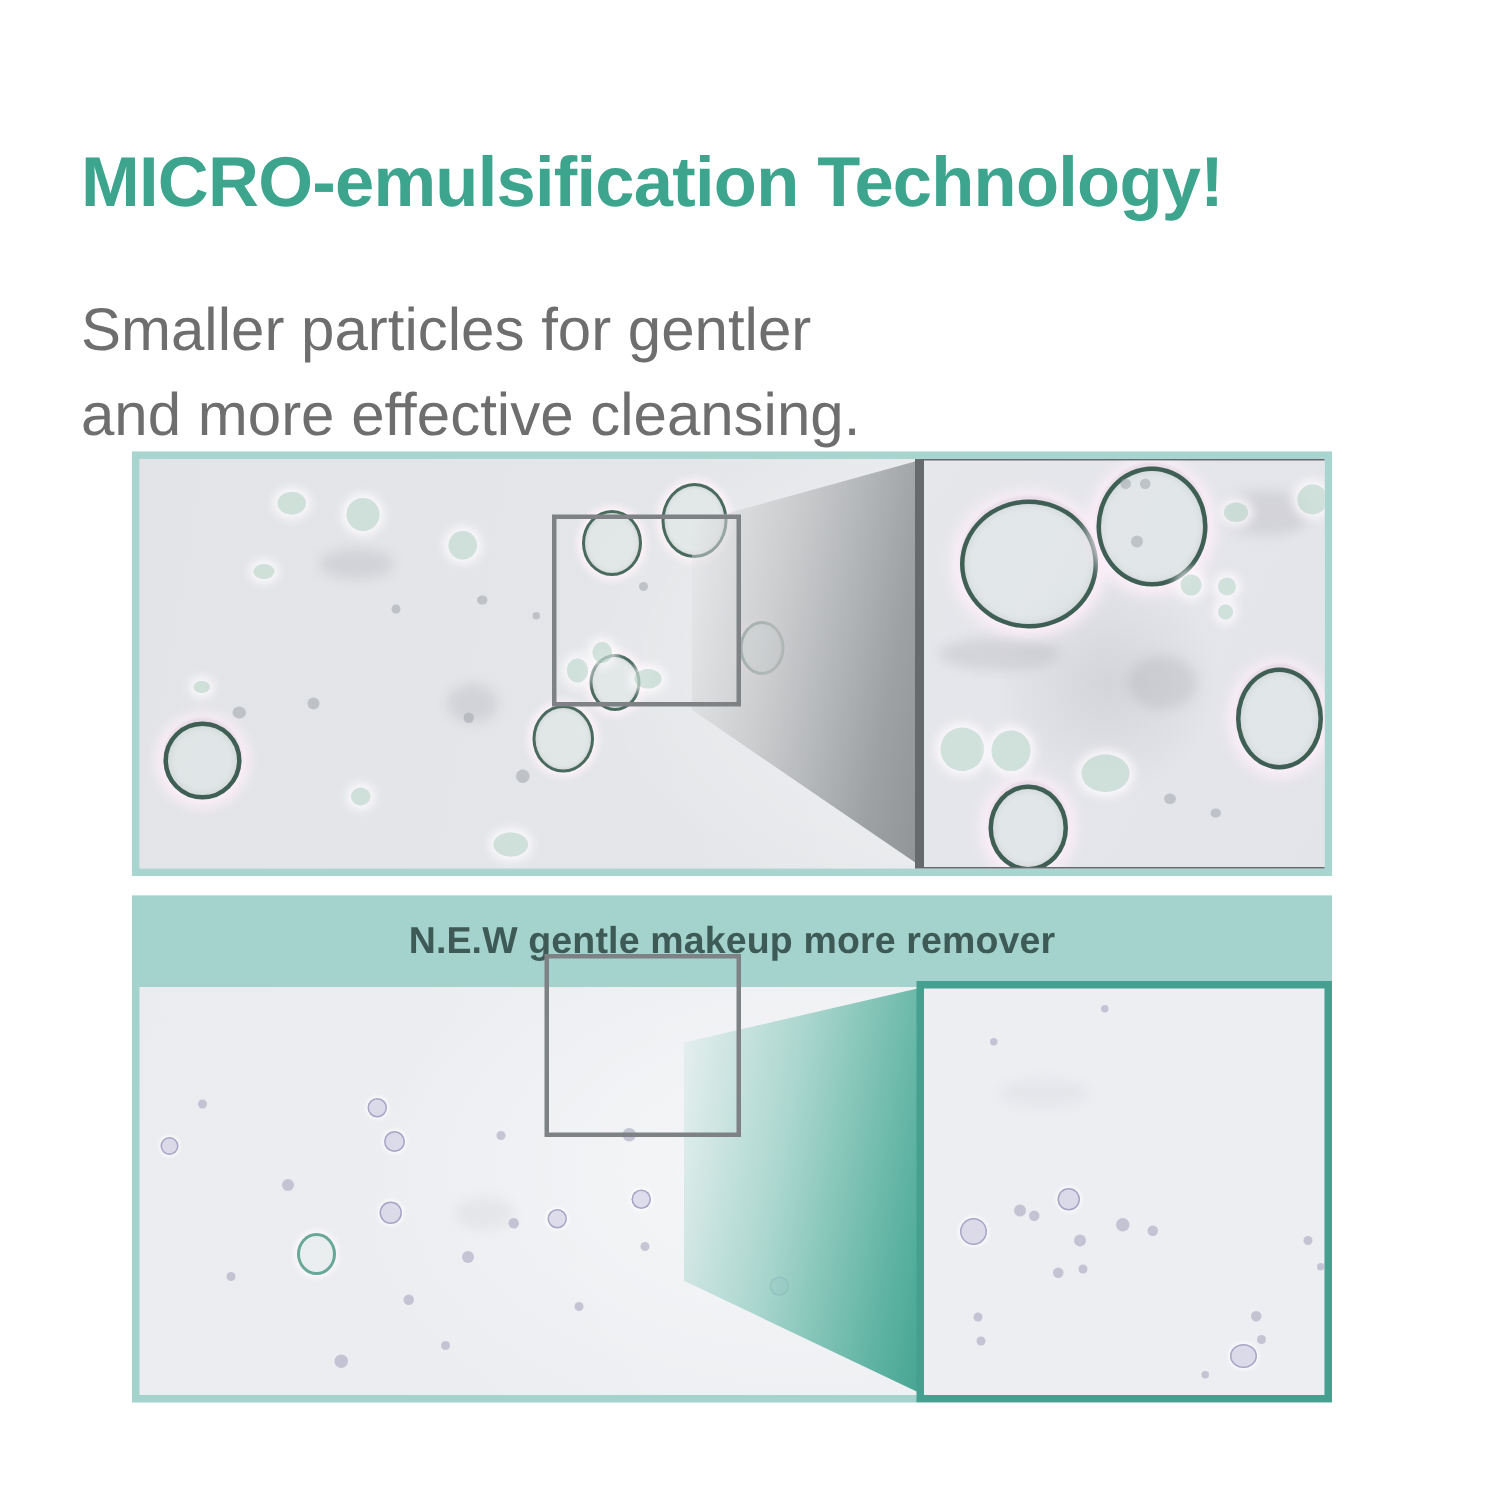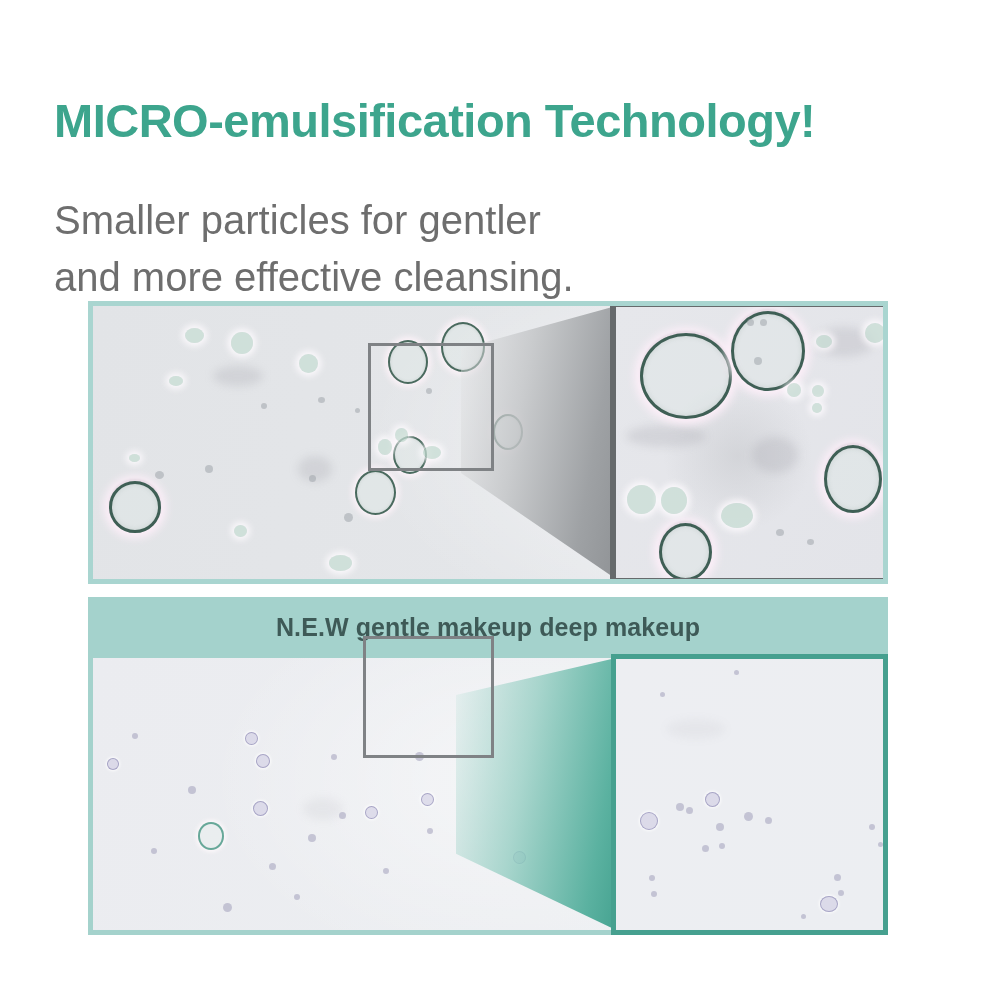--- a/index.html
+++ b/index.html
@@ -288,21 +288,21 @@
         <div class="drop speck" style="left: 138px; top: 50px; width: 8px; height: 8px;"></div>
         <div class="drop speck" style="left: 160px; top: 222px; width: 8px; height: 7px;"></div>
         <div class="drop speck" style="left: 191px; top: 232px; width: 7px; height: 6px;"></div>
       </div>
   </div>
 </div>
 
 <div class="panel" id="panel-bottom">
 
   <div class="panel-header">
-    <span class="panel-header-label">N.E.W gentle makeup deep makeup</span>
+    <span class="panel-header-label">N.E.W gentle makeup more remover</span>
   </div>
 
   <div class="micro" id="micro-bot-wide">
     <div class="smudge" style="left:210px; top:140px; width:40px; height:22px; opacity:.5;"></div>
     <div id="drops-bot-wide">
         <div class="drop micro-ring" style="left: 105px; top: 164px; width: 22px; height: 24px;"></div>
         <div class="drop micro-p" style="left: 160px; top: 143px; width: 13px; height: 13px;"></div>
         <div class="drop micro-p" style="left: 152px; top: 74px; width: 11px; height: 11px;"></div>
         <div class="drop micro-p" style="left: 163px; top: 96px; width: 12px; height: 12px;"></div>
         <div class="drop micro-p" style="left: 14px; top: 100px; width: 10px; height: 10px;"></div>

